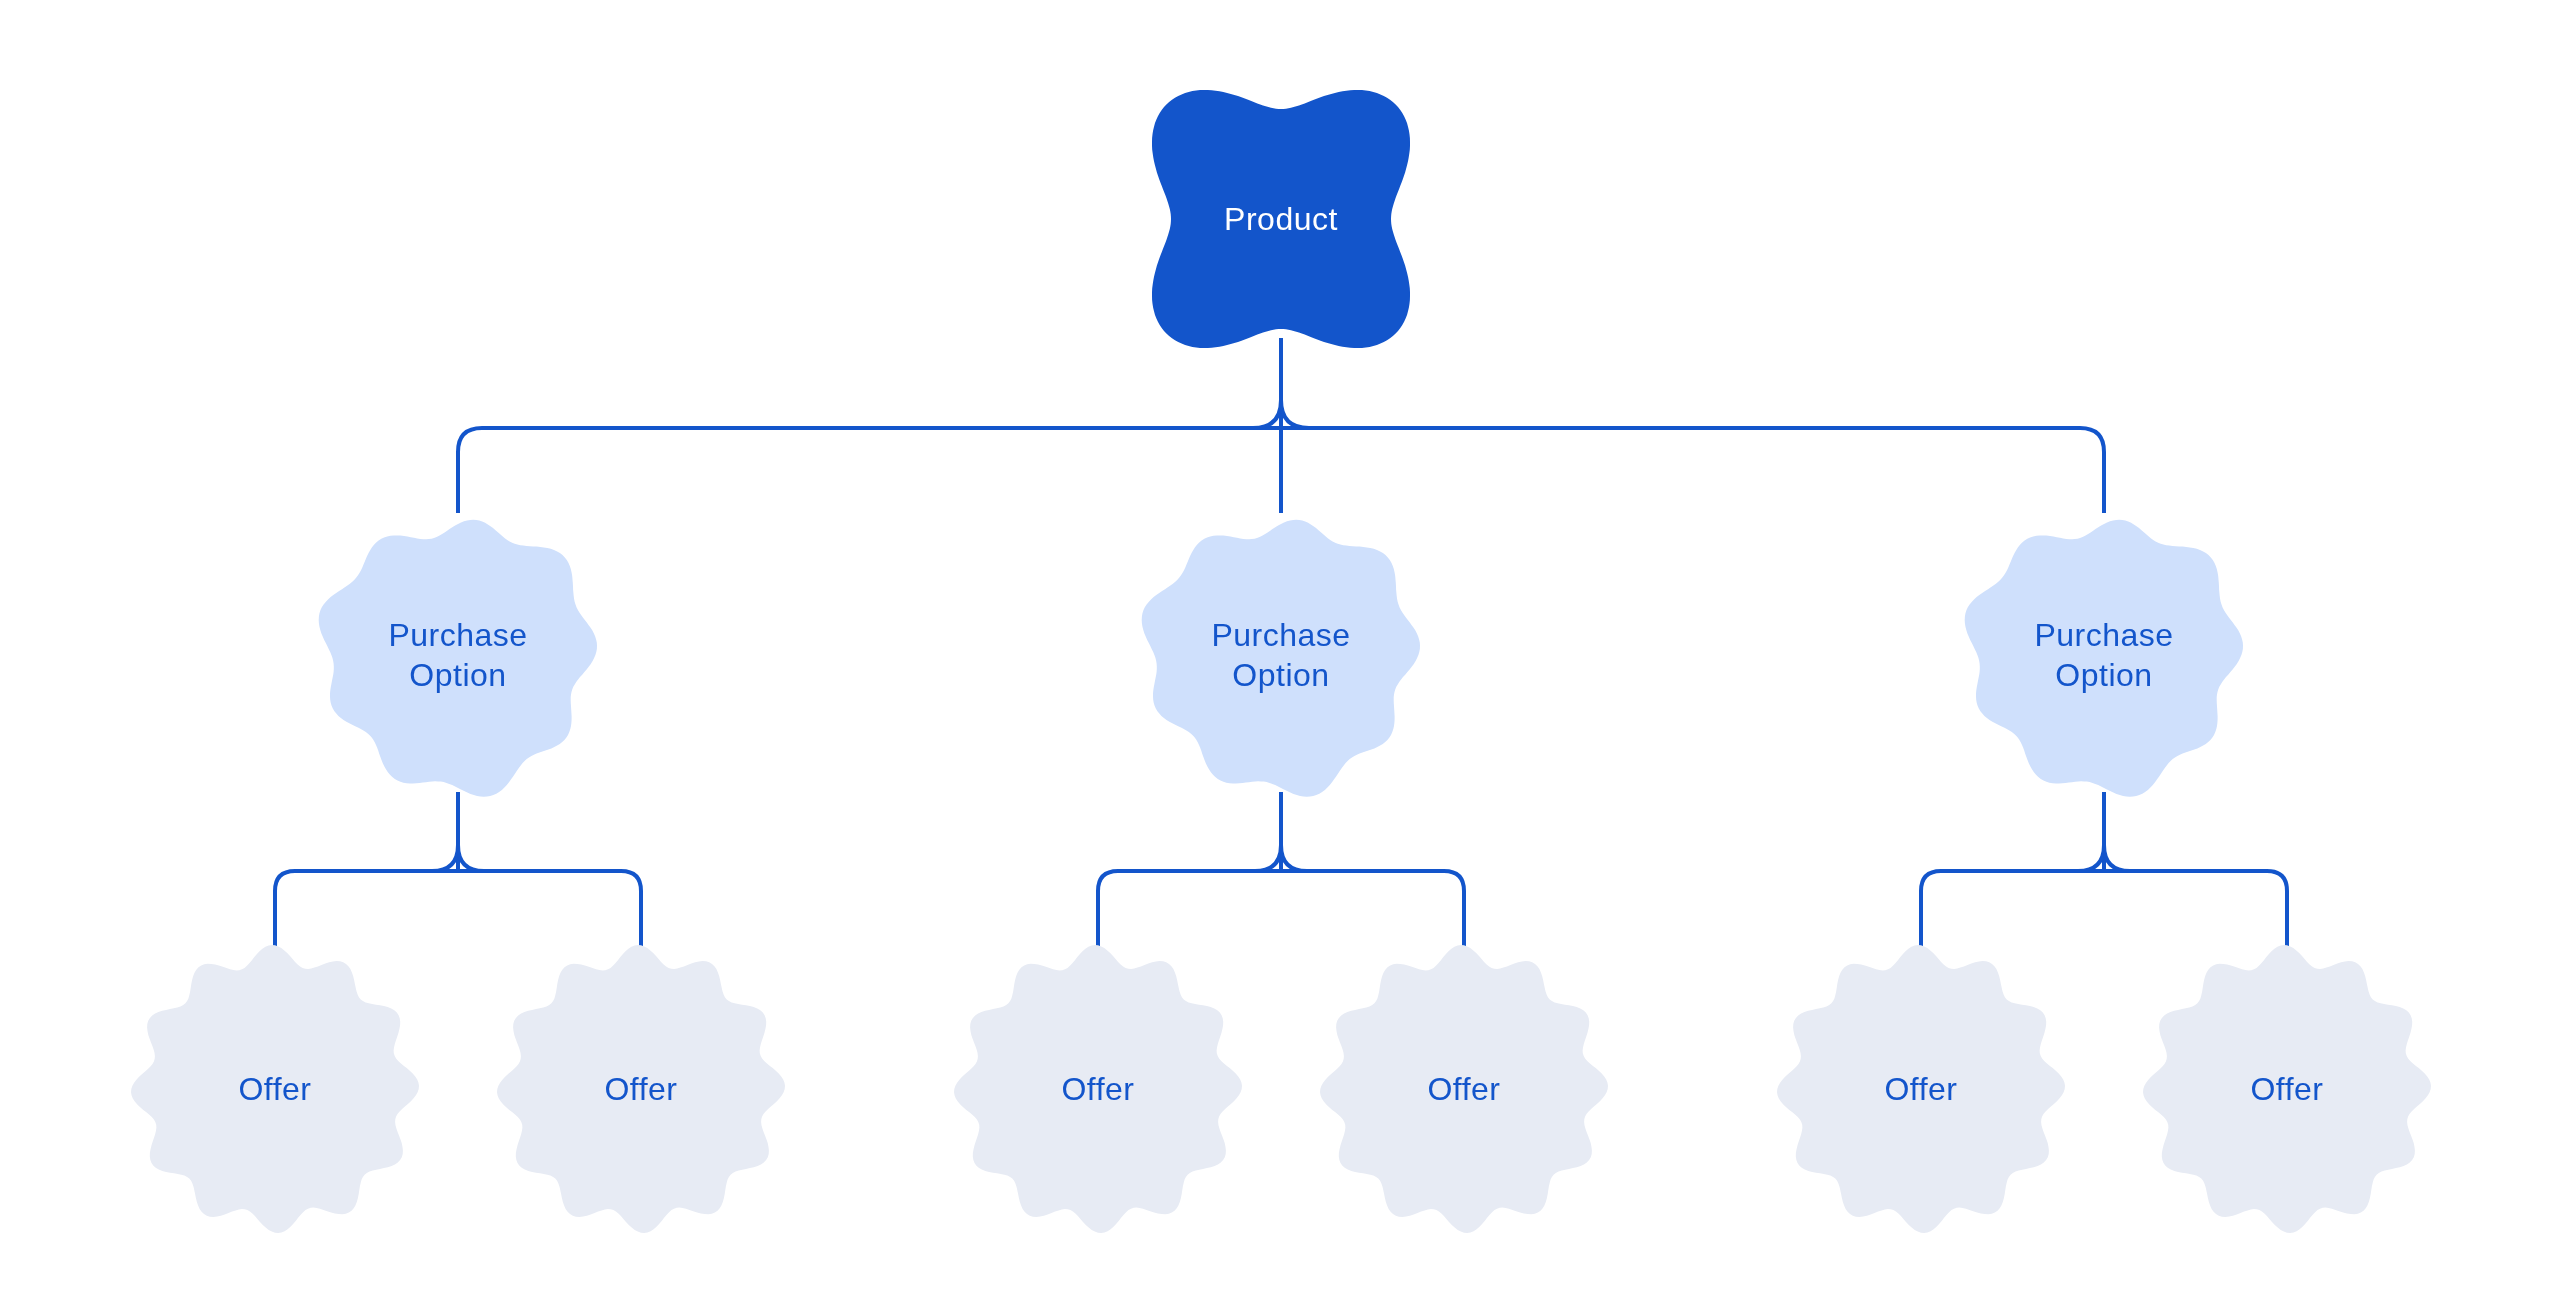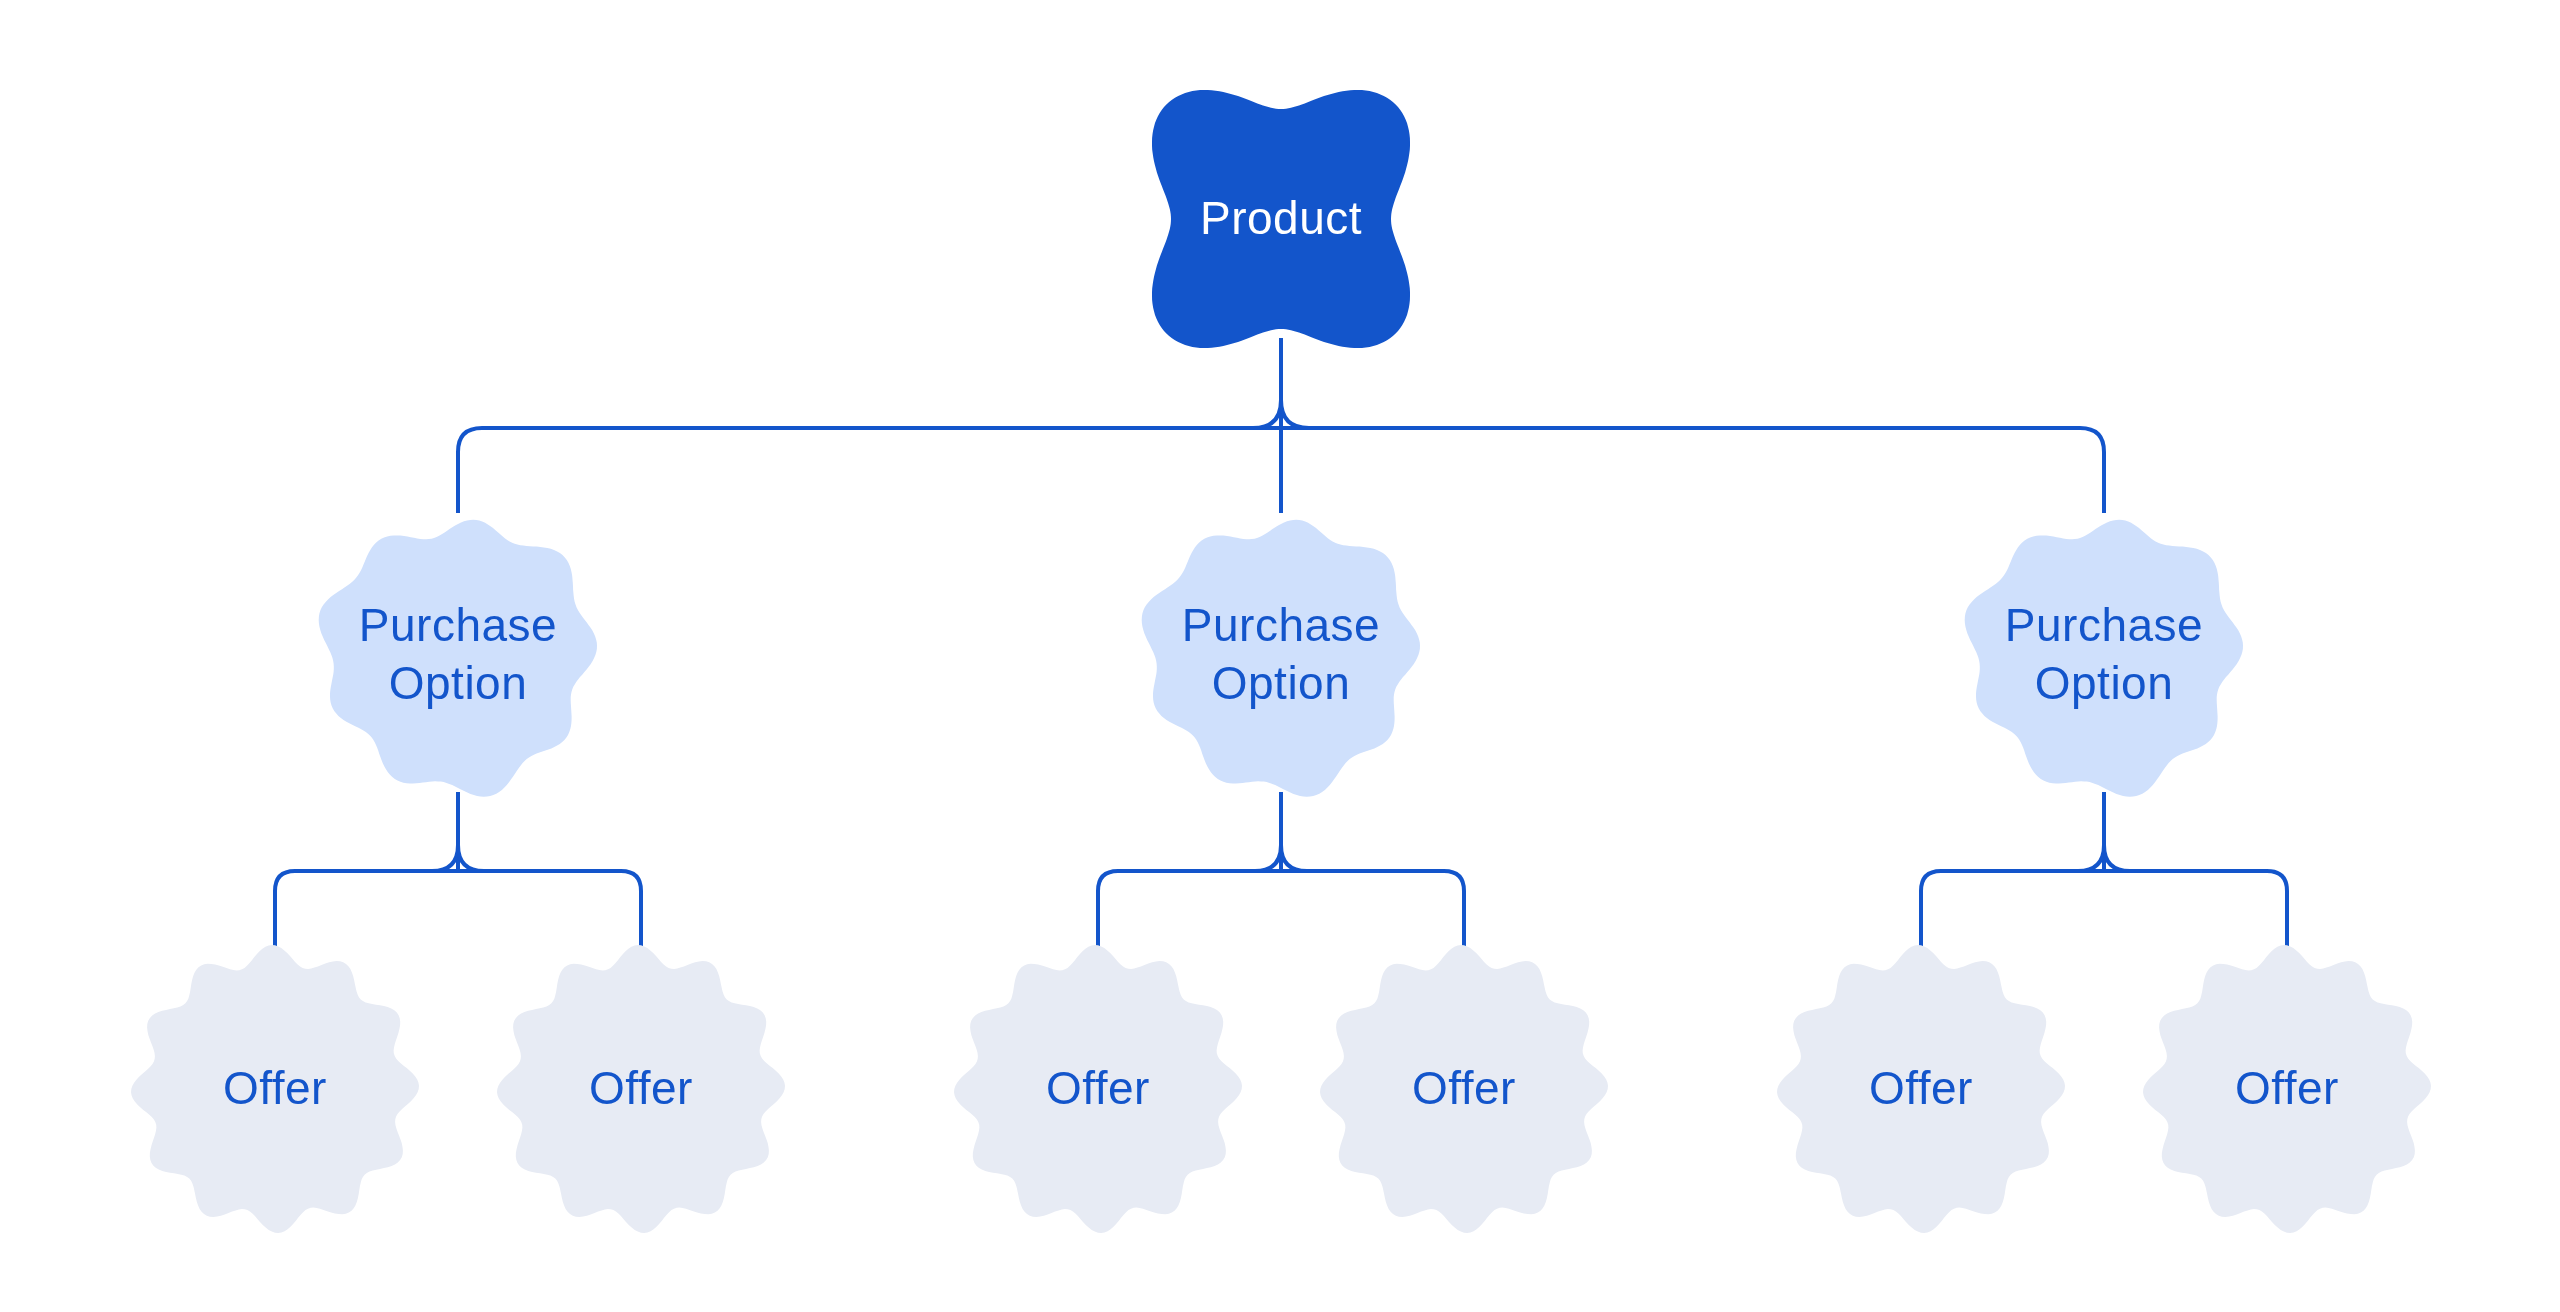--- a/index.html
+++ b/index.html
@@ -43,21 +43,21 @@
   .node .blob{
     position:absolute;
     left:0;top:0;
     width:320px;
     height:320px;
   }
   .node .label{
     position:relative;
     z-index:2;
     text-align:center;
-    font-size:46px;
+    font-size:32px;
     font-weight:500;
     letter-spacing:0.5px;
     line-height:1.26;
     color:var(--blue);
     width:230px;
   }
   .node.product .label{
     color:var(--product-text);
   }
   .blob-product{fill:var(--blue);}

